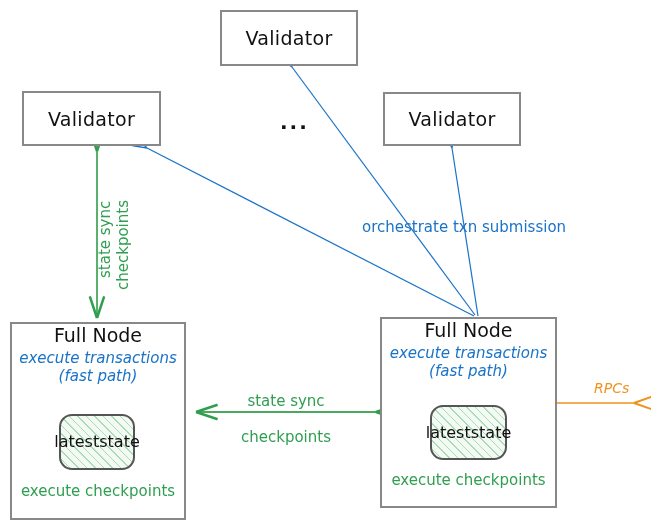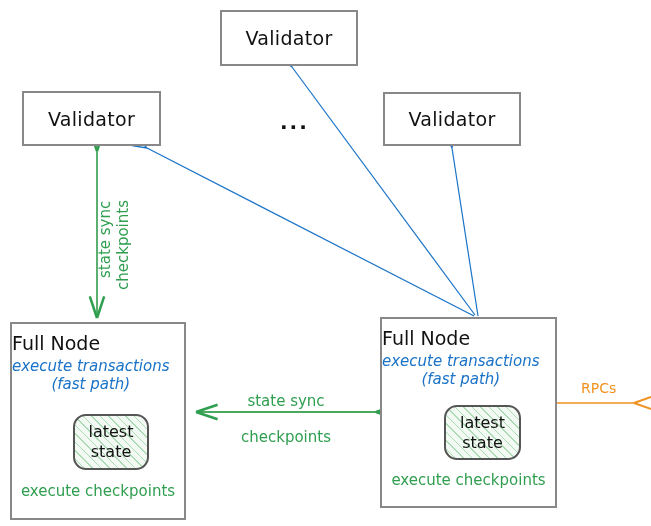--- a/index.html
+++ b/index.html
@@ -36,22 +36,22 @@
     letter-spacing: 0.3px;
   }
   .validator-box {
     display: flex;
     align-items: center;
     justify-content: center;
   }
   .fullnode-box {
     display: flex;
     flex-direction: column;
-    align-items: flex-start;
-    padding-top: 8px;
+    align-items: center;
+    padding-top: 0;
   }
   .fn-title {
     font-size: 19px;
     color: #111111;
     margin-bottom: 4px;
     font-style: normal;
   }
   .fn-blue {
     color: #1a73c7;
     font-size: 15px;
@@ -63,35 +63,34 @@
     color: #2f9e4f;
     font-size: 15px;
     text-align: center;
     line-height: 1.2;
   }
   .latest-state {
     box-sizing: border-box;
     border: 2px solid #555555;
     border-radius: 13px;
     display: flex;
-    flex-direction: column;
+    flex-direction: row;
     align-items: center;
     justify-content: center;
     color: #111111;
     font-size: 16px;
     line-height: 1.22;
     background-color: #f2faf3;
     background-image: repeating-linear-gradient(
       45deg,
       rgba(102, 190, 120, 0.50) 0px,
       rgba(102, 190, 120, 0.50) 1px,
       rgba(255, 255, 255, 0) 1px,
       rgba(255, 255, 255, 0) 6px
     );
-    margin-left: 14px;
   }
   .ellipsis-label {
     position: absolute;
     color: #111111;
     font-size: 20px;
     font-weight: bold;
     letter-spacing: 2px;
     z-index: 2;
   }
   .edge-label {
@@ -170,20 +169,21 @@
   <div class="node-box validator-box" style="left:383px; top:92px; width:138px; height:54px;">
     <span class="node-title">Validator</span>
   </div>
 
   <div class="ellipsis-label" style="left:280px; top:110px;">...</div>
 
   <div class="vert-label" style="left:96px; top:278px;">state sync</div>
 
   <div class="vert-label" style="left:114px; top:290px;">checkpoints</div>
 
+  <div class="edge-label lbl-blue" style="left:362px; top:219px;">orchestrate txn submission</div>
 
   <div class="node-box fullnode-box" style="left:10px; top:322px; width:176px; height:198px;">
     <div class="fn-title">Full Node</div>
     <div class="fn-blue">
       <div>execute transactions</div>
       <div>(fast path)</div>
     </div>
     <div class="latest-state" style="position:absolute; left:47px; top:90px; width:76px; height:56px;">
       <div>latest</div>
       <div>state</div>
@@ -202,15 +202,15 @@
       <div>state</div>
     </div>
     <div class="fn-green" style="position:absolute; left:0; right:0; top:152px;">execute checkpoints</div>
   </div>
 
   <div class="edge-label lbl-green center-label" style="left:196px; top:393px; width:180px;">
     <div>state sync</div>
     <div style="margin-top:18px;">checkpoints</div>
   </div>
 
-  <div class="edge-label lbl-orange" style="left:581px; top:380px;">RPCs</div>
+  <div class="edge-label lbl-orange" style="left:594px; top:380px;font-style:italic;">RPCs</div>
 
 </div>
 
 </body></html>

